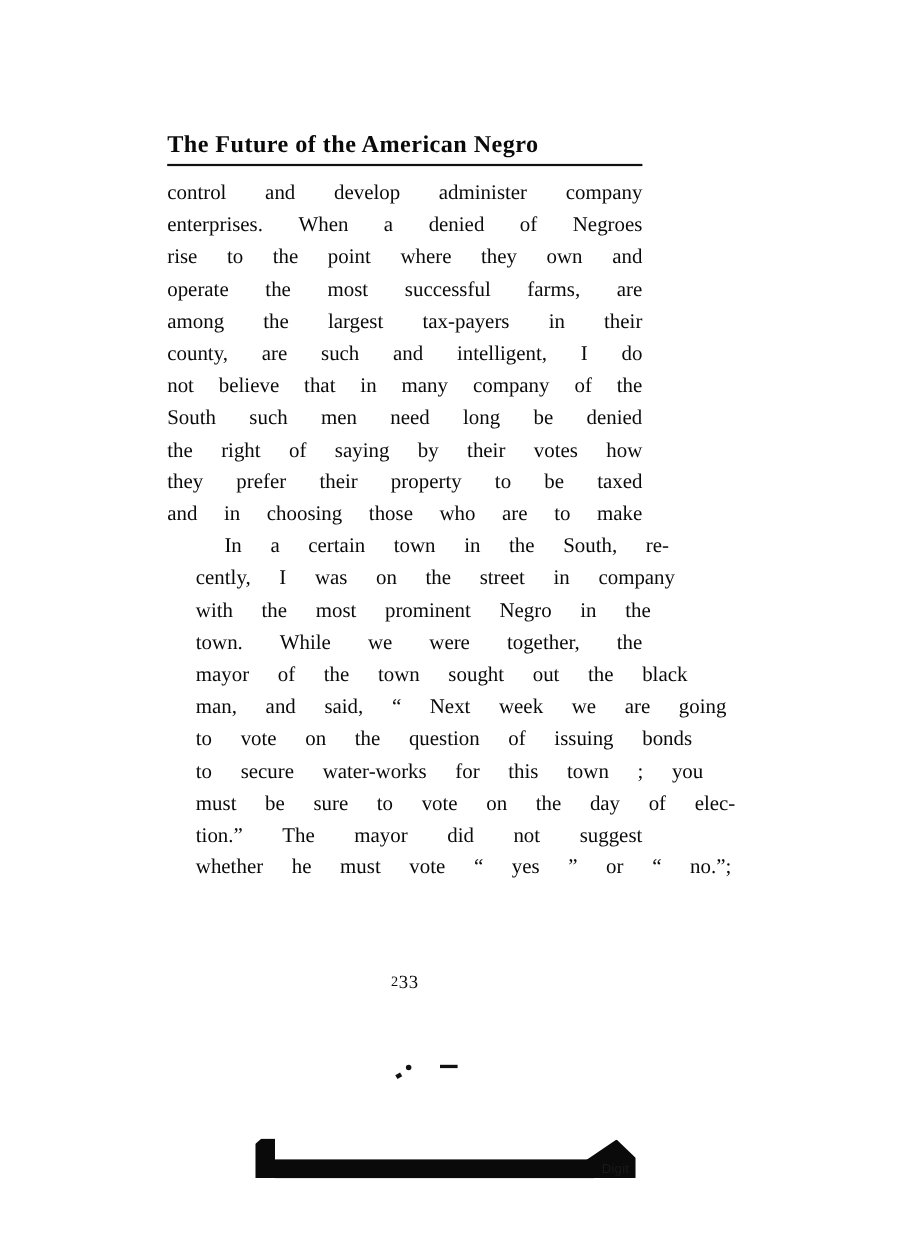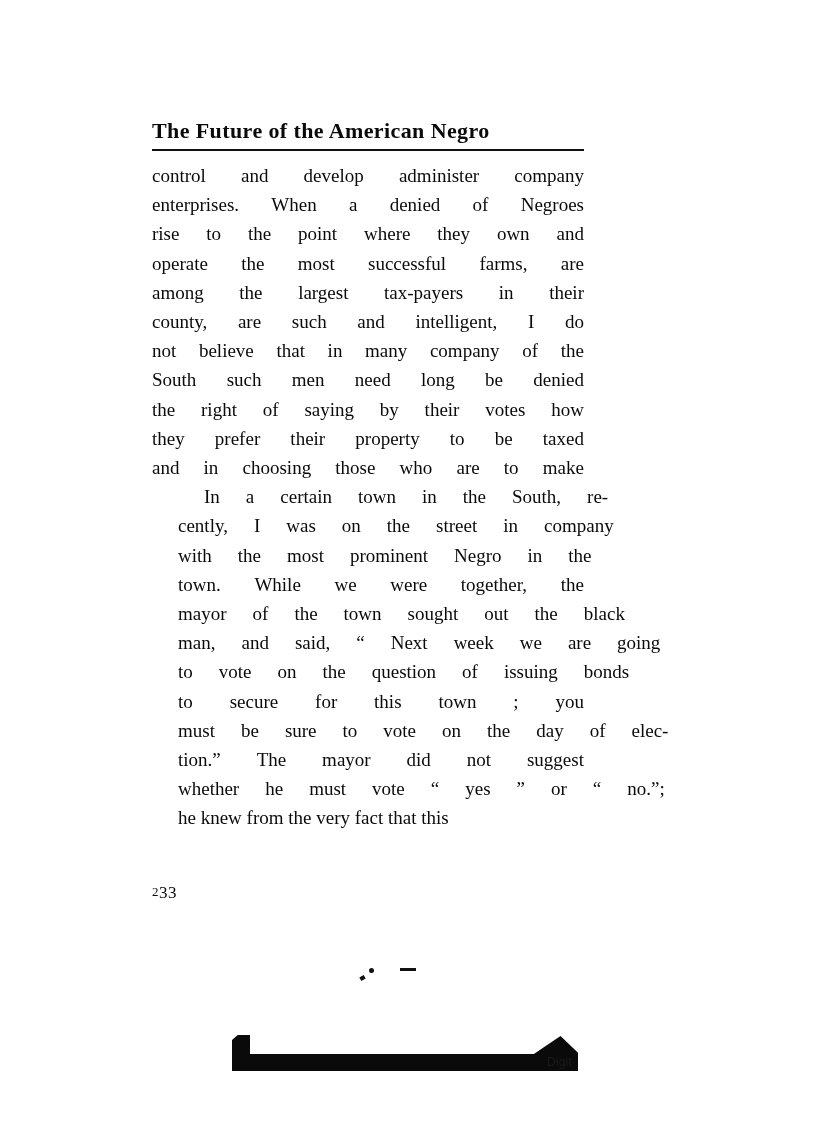--- a/index.html
+++ b/index.html
@@ -73,20 +73,21 @@
 
   .line.just > span {
     white-space: pre;
   }
 
   .folio {
     position: absolute;
     left: 152px;
     top: 883px;
     width: 432px;
+    text-align: center;
     font-size: 17px;
     letter-spacing: 0.5px;
   }
 
   .folio .lead {
     font-size: 13px;
     vertical-align: 2px;
   }
 
   
@@ -341,20 +342,21 @@
             <span>on</span>
             <span>the</span>
             <span>question</span>
             <span>of</span>
             <span>issuing</span>
             <span>bonds</span>
           </span>
           <span class="line just">
             <span>to</span>
             <span>secure</span>
+            <span>water-works</span>
             <span>for</span>
             <span>this</span>
             <span>town</span>
             <span>;</span>
             <span>you</span>
           </span>
           <span class="line just">
             <span>must</span>
             <span>be</span>
             <span>sure</span>
@@ -379,21 +381,20 @@
             <span>he</span>
             <span>must</span>
             <span>vote</span>
             <span>“</span>
             <span>yes</span>
             <span>”</span>
             <span>or</span>
             <span>“</span>
             <span>no.”;</span>
           </span>
-          <span class="line">he  knew  from  the  very  fact  that  this</span>
         </p>
       </div>
   </div>
 
   <div class="folio">
     <span class="lead">2</span><span>33</span>
   </div>
 
   <div class="artifact-dots">
     <div class="d1"></div>

